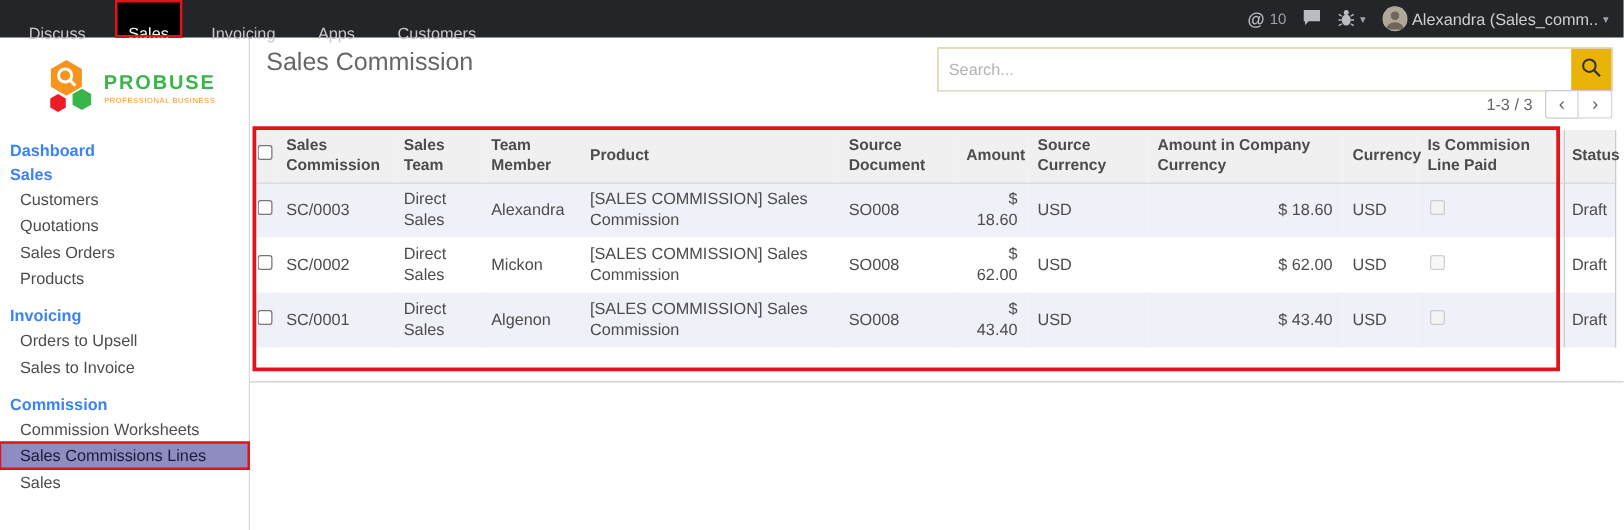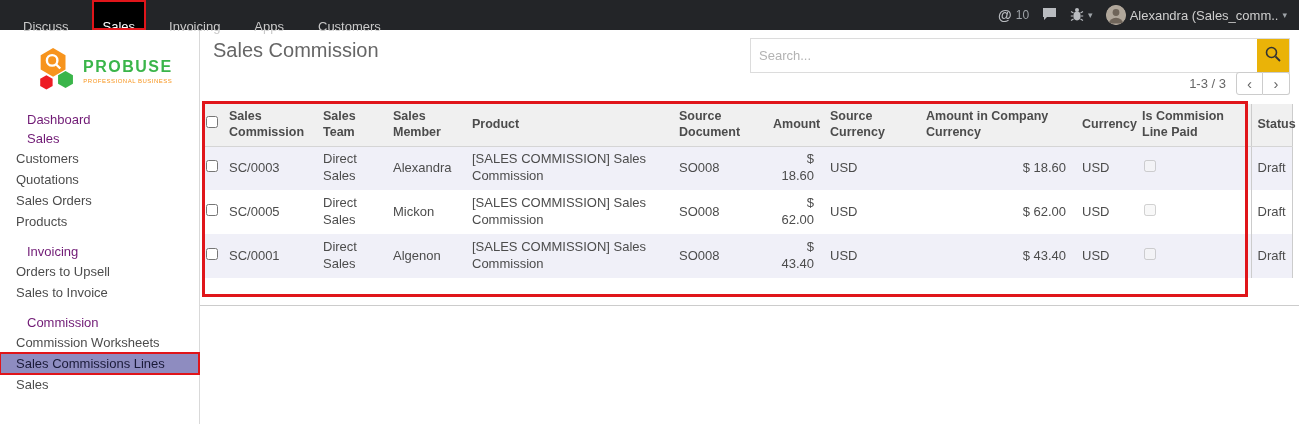--- a/index.html
+++ b/index.html
@@ -33,21 +33,21 @@
   
   .sidebar {
     position: absolute; top: 30px; left: 0; width: 200px; bottom: 0;
     background: #fff; border-right: 1px solid #d9d9d9; z-index: 10;
   }
   .logo { display: flex; align-items: center; gap: 7px; padding: 16px 0 14px 34px; }
   .logo-text { display: flex; flex-direction: column; align-items: center; }
   .logo-title { font-size: 16px; font-weight: bold; color: #3ab54a; letter-spacing: 1.5px; line-height: 1; }
   .logo-subtitle { font-size: 6px; color: #f7941d; letter-spacing: 0.5px; margin-top: 3px; }
   .nav { font-size: 13px; }
-  .nav-heading { color: #701a75; font-weight: normal; padding: 2px 8px; cursor: pointer; margin-left: 19px; }
+  .nav-heading { color: #3b82f6; font-weight: bold; padding: 2px 8px; cursor: pointer; }
   .nav-heading.mt { margin-top: 10px; }
   .nav-item { color: #4c4c4c; padding: 3px 8px 3px 16px; cursor: pointer; }
   .nav-item.selected {
     background: #8e8cc0; color: #1a1a38;
     outline: 2px solid #e0151a; outline-offset: -1px;
   }
 
   
   .main { position: absolute; left: 200px; top: 30px; right: 0; bottom: 0; background: #fff; }
   .cp-title { position: absolute; left: 13px; top: 9px; font-size: 20px; color: #666; font-weight: normal; }
@@ -224,21 +224,21 @@
         <col style="width:156px">
           <col style="width:60px">
           <col style="width:117px">
           <col style="width:41px">
       </colgroup>
       <thead>
         <tr>
           <th class="cb"><input type="checkbox" style=""></th>
           <th>Sales Commission</th>
           <th>Sales Team</th>
-          <th>Sales Member</th>
+          <th>Team Member</th>
           <th>Product</th>
           <th>Source Document</th>
           <th class="col-right">Amount</th>
           <th>Source Currency</th>
           <th>Amount in Company Currency</th>
           <th>Currency</th>
           <th>Is Commision Line Paid</th>
           <th class="col-status">Status</th>
         </tr>
       </thead>
@@ -252,21 +252,21 @@
           <td>SO008</td>
           <td class="col-right">$ 18.60</td>
           <td>USD</td>
           <td class="col-right">$ 18.60</td>
           <td>USD</td>
           <td class="cb-paid"><input type="checkbox" disabled="" style=""></td>
           <td class="col-status">Draft</td>
         </tr>
         <tr>
           <td class="cb"><input type="checkbox" style=""></td>
-          <td>SC/0005</td>
+          <td>SC/0002</td>
           <td>Direct Sales</td>
           <td>Mickon</td>
           <td>[SALES COMMISSION] Sales Commission</td>
           <td>SO008</td>
           <td class="col-right">$ 62.00</td>
           <td>USD</td>
           <td class="col-right">$ 62.00</td>
           <td>USD</td>
           <td class="cb-paid"><input type="checkbox" disabled="" style=""></td>
           <td class="col-status">Draft</td>

